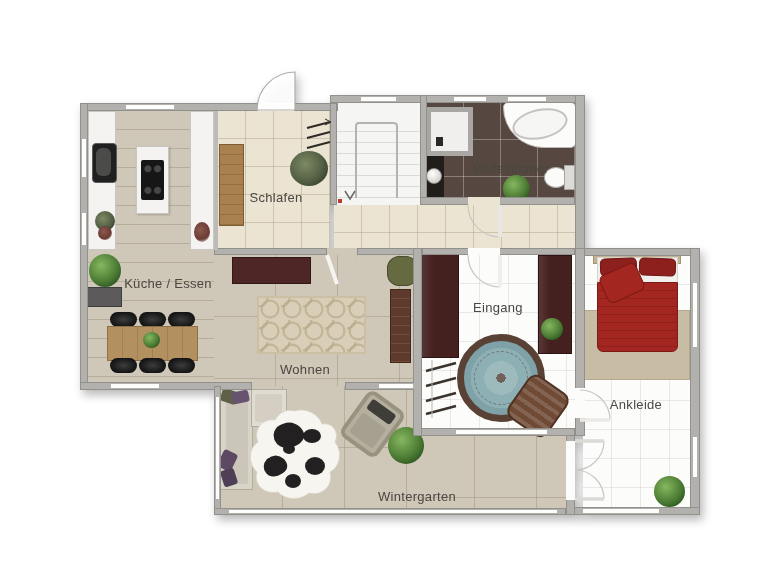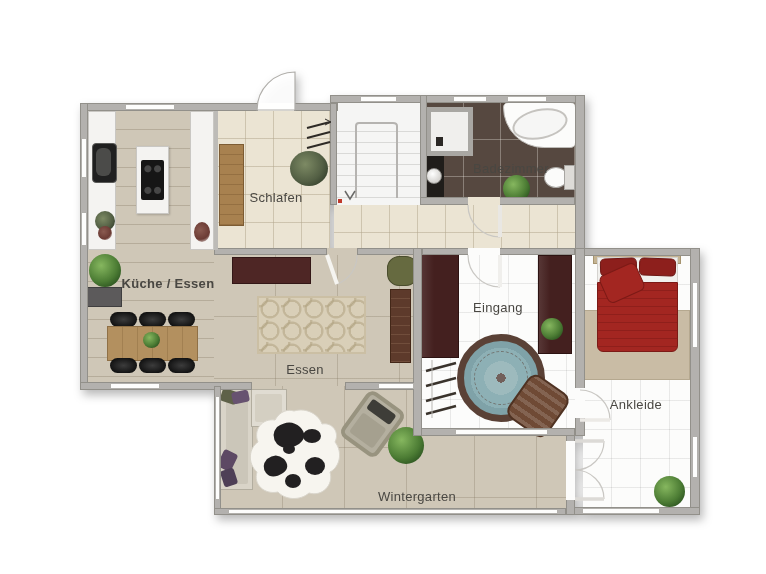--- a/index.html
+++ b/index.html
@@ -231,22 +231,22 @@
       <path d="M45,2 C58,-2 70,6 73,15 C83,13 91,23 86,33 C94,43 91,58 81,63 C85,76 73,88 60,84 C51,92 36,91 29,83 C15,86 4,75 8,63 C-2,54 0,39 9,33 C4,21 13,9 26,11 C31,2 39,0 45,2 Z" fill="#f7f5ef" stroke="#d9d5cb"></path>
       <path d="M28,18 q13,-9 23,0 q9,9 -1,17 q-13,8 -22,0 q-7,-9 0,-17 Z" fill="#222021"></path>
       <ellipse cx="63" cy="27" rx="9" ry="7" fill="#222021"></ellipse>
       <path d="M18,50 q9,-7 17,0 q7,8 -1,14 q-11,7 -17,0 q-5,-7 1,-14 Z" fill="#222021"></path>
       <ellipse cx="66" cy="57" rx="10" ry="9" fill="#222021"></ellipse>
       <ellipse cx="44" cy="72" rx="8" ry="7" fill="#222021"></ellipse>
       <ellipse cx="40" cy="40" rx="6" ry="5" fill="#222021"></ellipse>
     </g>
   </svg>
 
-  <div class="room-label" style="left:168px;top:283px;font-weight:bold;">Küche / Essen</div>
+  <div class="room-label" style="left:168px;top:283px;">Küche / Essen</div>
   <div class="room-label" style="left:276px;top:197px;">Schlafen</div>
   <div class="room-label" style="left:511px;top:168px;">Badezimmer</div>
-  <div class="room-label" style="left:305px;top:369px;">Essen</div>
+  <div class="room-label" style="left:305px;top:369px;">Wohnen</div>
   <div class="room-label" style="left:498px;top:307px;">Eingang</div>
   <div class="room-label" style="left:636px;top:404px;">Ankleide</div>
   <div class="room-label" style="left:417px;top:496px;">Wintergarten</div>
 
  </div>
 </div>
 
 </body></html>

